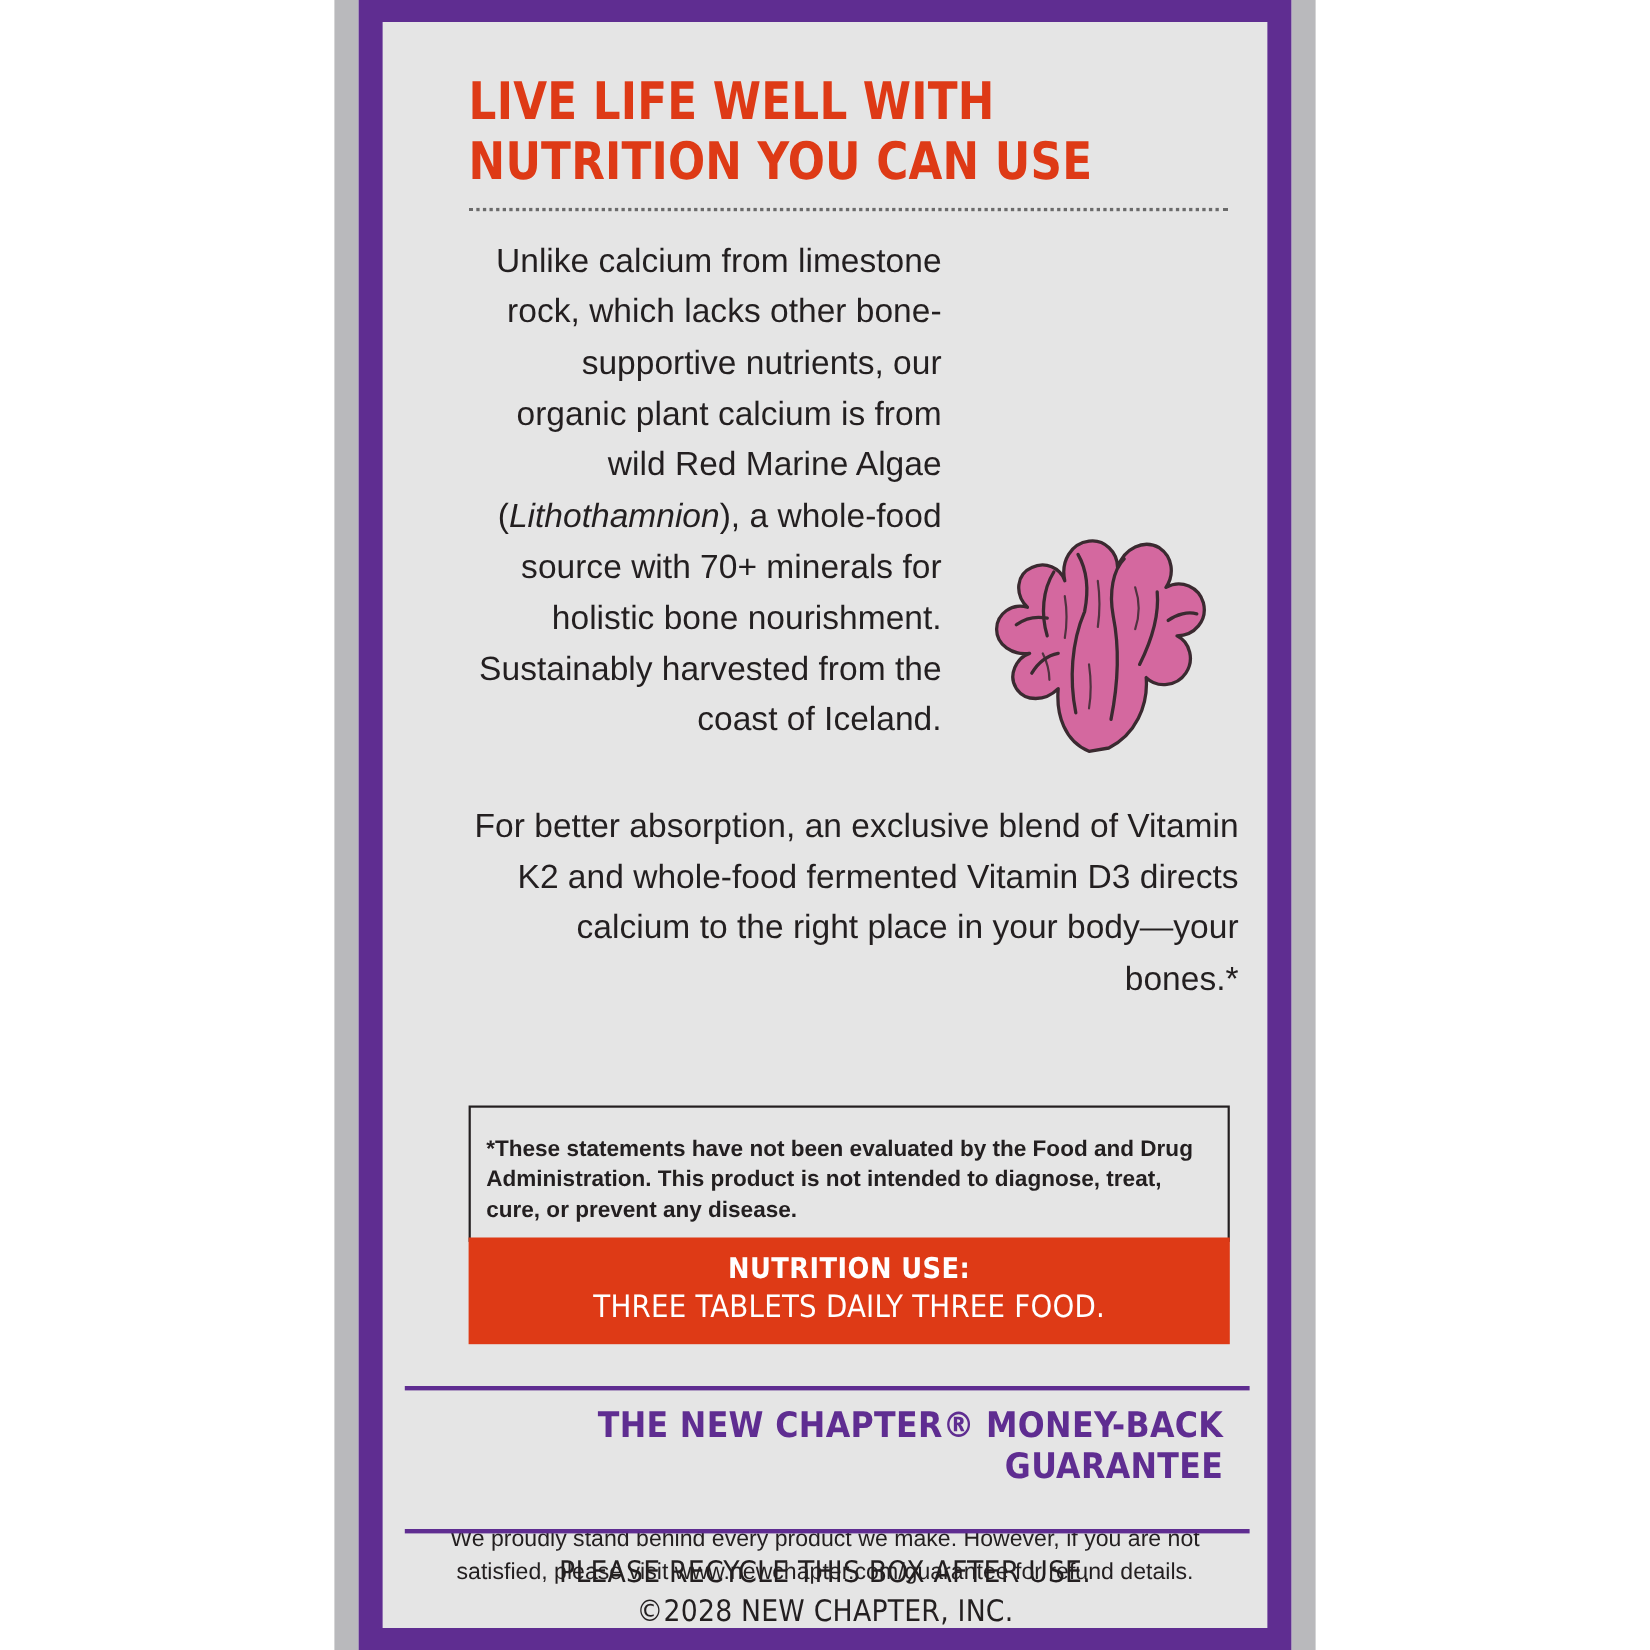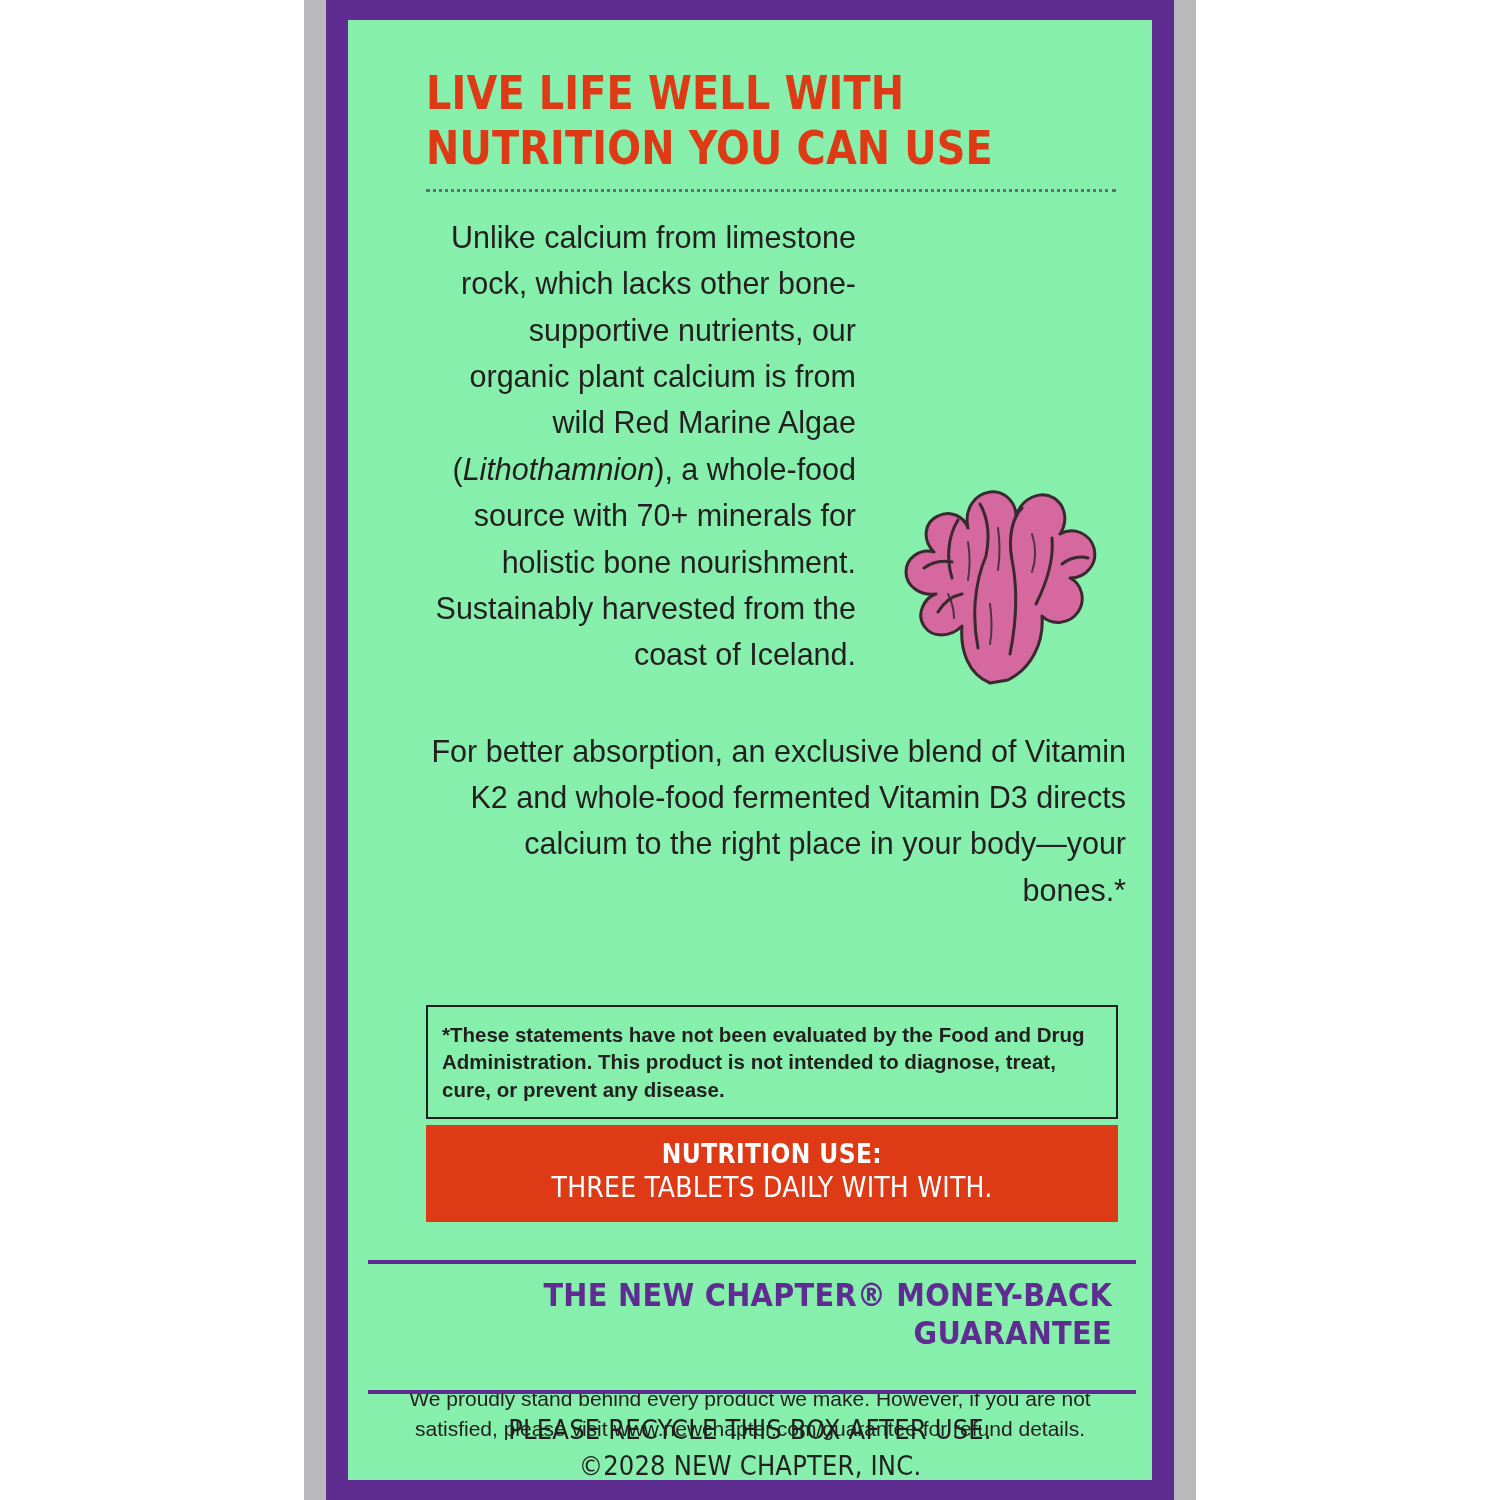--- a/index.html
+++ b/index.html
@@ -42,21 +42,21 @@
     border-left: 22px solid #5f2d91;
     border-right: 22px solid #5f2d91;
     border-top: 20px solid #5f2d91;
     border-bottom: 20px solid #5f2d91;
   }
 
   .panel-inner {
     position: relative;
     width: 100%;
     height: 100%;
-    background: #86efac;
+    background: #e5e5e5;
     box-sizing: border-box;
     padding: 0;
   }
 
   .content {
     position: absolute;
     left: 78px;
     right: 0;
     top: 46px;
     width: 700px;
@@ -112,21 +112,21 @@
   }
 
   
   .disclaimer {
     position: absolute;
     left: 78px;
     top: 985px;
     width: 692px;
     box-sizing: border-box;
     border: 2.5px solid #231f20;
-    padding: 14px 14px 14px 14px;
+    padding: 24px 14px 14px 14px;
     color: #231f20;
     font-family: "Liberation Sans", sans-serif;
     font-weight: bold;
     font-size: 20.5px;
     line-height: 1.33;
   }
 
   
   .suggested-use {
     position: absolute;
@@ -239,21 +239,21 @@
             <path d="M150 206 C152 220 152 234 150 246"></path>
             <path d="M108 196 C112 204 114 212 114 220"></path>
           </g>
         </svg>
       </div>
 
       <div class="disclaimer">*These statements have not been evaluated by the Food and Drug Administration. This product is not intended to diagnose, treat, cure, or prevent any disease.</div>
 
       <div class="suggested-use">
         <div class="su-title">NUTRITION USE:</div>
-        <div class="su-sub">THREE TABLETS DAILY WITH WITH.</div>
+        <div class="su-sub">THREE TABLETS DAILY THREE FOOD.</div>
       </div>
 
       <div class="rule-purple rule-1"></div>
 
       <div class="guarantee">
         <div class="g-title">THE NEW CHAPTER® MONEY-BACK GUARANTEE</div>
         <div class="g-body">We proudly stand behind every product we make. However, if you are not satisfied, please visit www.newchapter.com/guarantee for refund details.</div>
       </div>
 
       <div class="rule-purple rule-2"></div>

